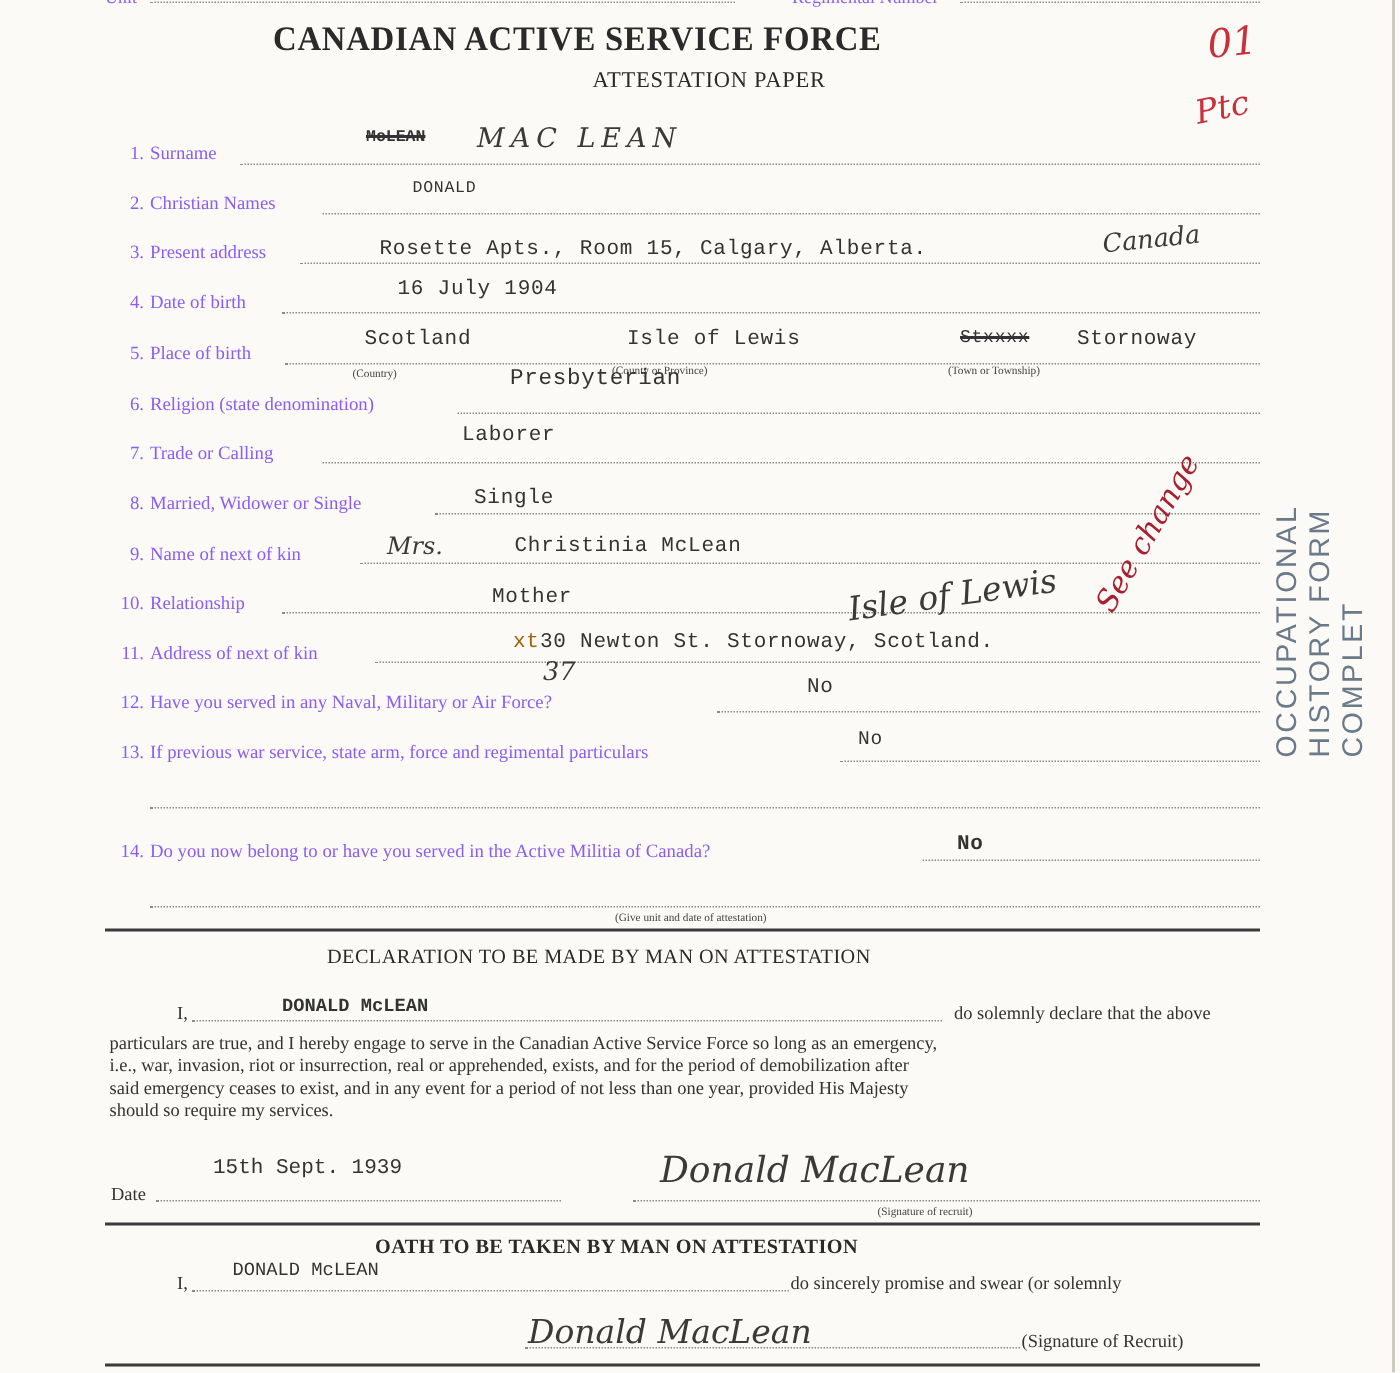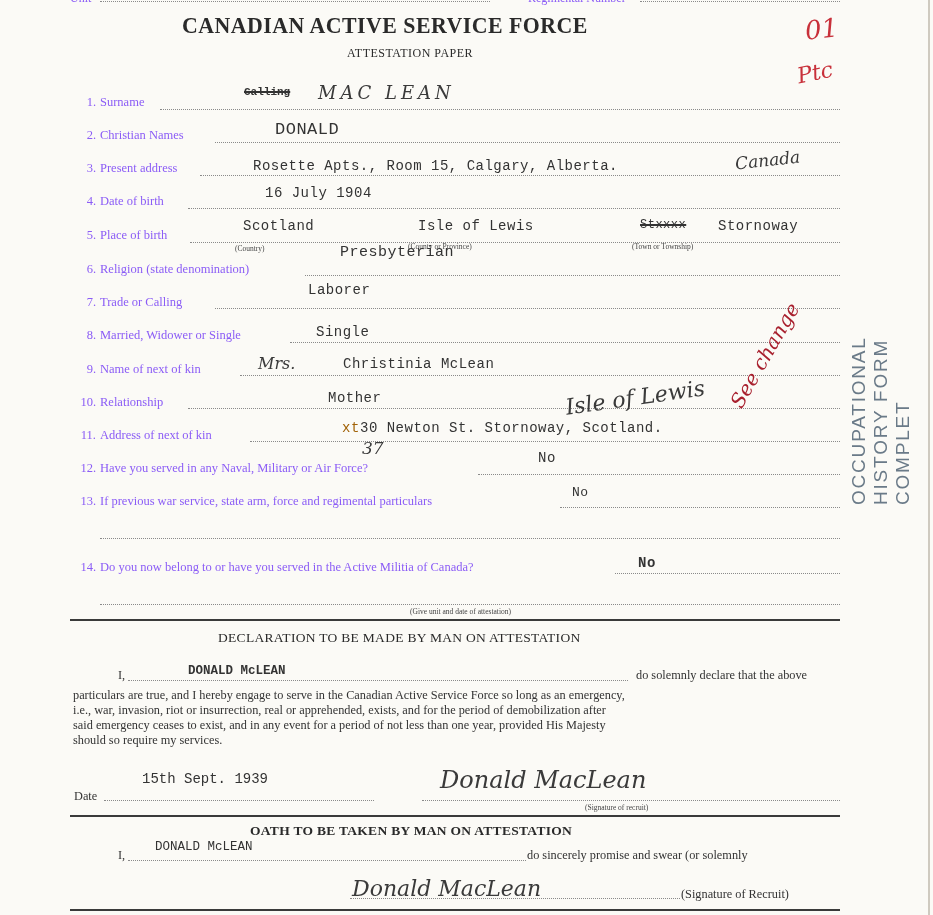--- a/index.html
+++ b/index.html
@@ -17,21 +17,21 @@
   .dots {
     position: absolute; height: 0;
     border-bottom: 1.5px dotted #8a8a8a;
   }
   .rule { position: absolute; height: 2px; background: #3a3a3a; }
   .label { font-size: 12.5px; color: #8b5cf6; }
   .num { display: inline-block; width: 22px; text-align: right; margin-right: 4px; }
   .typed { font-size: 14px; letter-spacing: 0.5px; }
   .small { font-size: 7.5px; color: #444; }
   .title { font-size: 23px; font-weight: bold; letter-spacing: 0.5px; transform: scaleX(0.95); transform-origin: left; }
-  .subtitle { font-size: 12px; letter-spacing: 0.5px; }
+  .subtitle { font-size: 15px; letter-spacing: 0.5px; margin-left: 48px; }
   .heading { font-size: 13.5px; letter-spacing: 0.3px; }
   .para { font-size: 12.3px; line-height: 15.5px; color: #333; }
   .sidebar-text {
     position: absolute; left: 848px; top: 505px;
     transform: rotate(-90deg); transform-origin: left top;
     font-family: "Liberation Sans", "DejaVu Sans", sans-serif;
     font-size: 19px; letter-spacing: 1.8px; color: #6a7a88;
   }
   .strike { text-decoration: line-through; text-decoration-thickness: 2px; }
   .edge { position: absolute; left: 928px; top: 0; width: 2px; height: 915px; background: #cfcac0; }
@@ -52,28 +52,28 @@
   <div class="abs hand red" style="left:805px; top:14px; font-size:26px; transform:rotate(-6deg);">01</div>
   <div class="abs hand red" style="left:797px; top:60px; font-size:22px; transform:rotate(-12deg);">Ptc</div>
 
   <div class="sidebar-text">OCCUPATIONAL HISTORY FORM COMPLET</div>
   <div class="edge"></div>
 
   <div class="abs label" style="left:74px; top:95px;">
     <span class="num">1.</span><span>Surname</span>
   </div>
   <div class="dots" style="left:160px; top:109px; width:680px;"></div>
-  <div class="abs mono strike" style="left:244px; top:86px; font-size:11px; font-weight:bold;">Calling</div>
+  <div class="abs mono strike" style="left:244px; top:86px; font-size:11px; font-weight:bold;">McLEAN</div>
   <div class="abs hand" style="left:318px; top:82px; font-size:18px; letter-spacing:4px;">MAC LEAN</div>
 
   <div class="abs label" style="left:74px; top:128px;">
     <span class="num">2.</span><span>Christian Names</span>
   </div>
   <div class="dots" style="left:215px; top:142px; width:625px;"></div>
-  <div class="abs mono typed" style="left:275px; top:120px; font-size:17px;">DONALD</div>
+  <div class="abs mono typed" style="left:275px; top:120px; font-size:11px;">DONALD</div>
 
   <div class="abs label" style="left:74px; top:161px;">
     <span class="num">3.</span><span>Present address</span>
   </div>
   <div class="dots" style="left:200px; top:175px; width:640px;"></div>
   <div class="abs mono typed" style="left:253px; top:158px;">Rosette Apts., Room 15, Calgary, Alberta.</div>
   <div class="abs hand" style="left:735px; top:150px; font-size:17px; transform:rotate(-6deg);">Canada</div>
 
   <div class="abs label" style="left:74px; top:194px;">
     <span class="num">4.</span><span>Date of birth</span>

